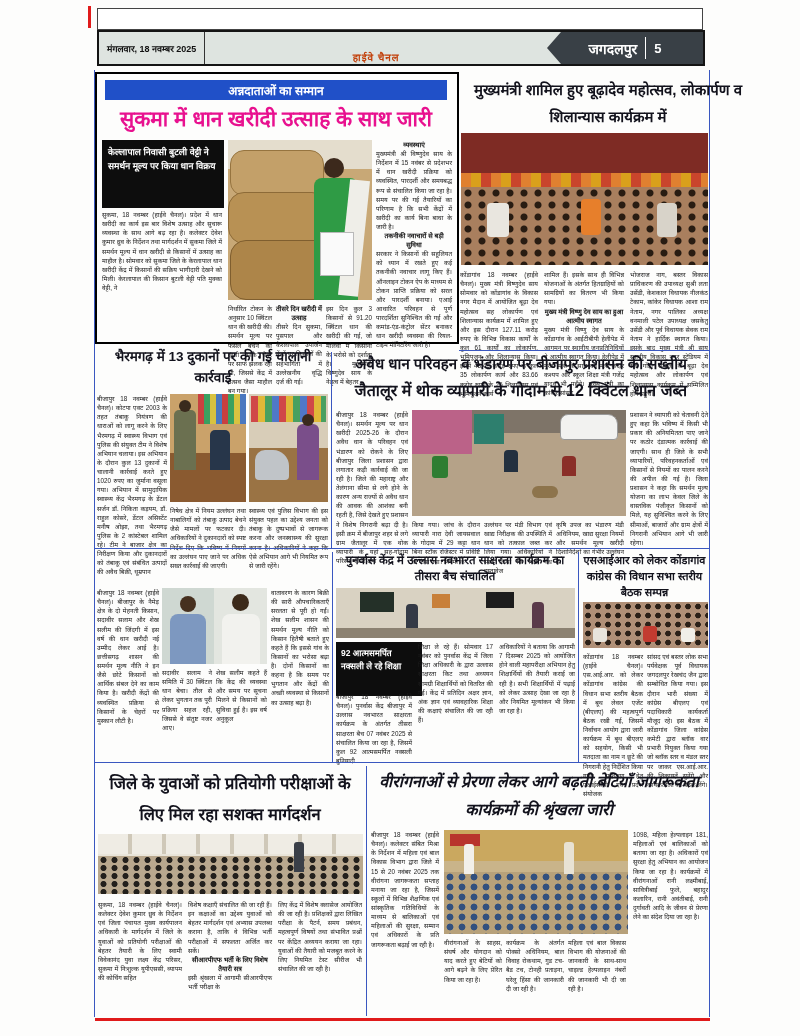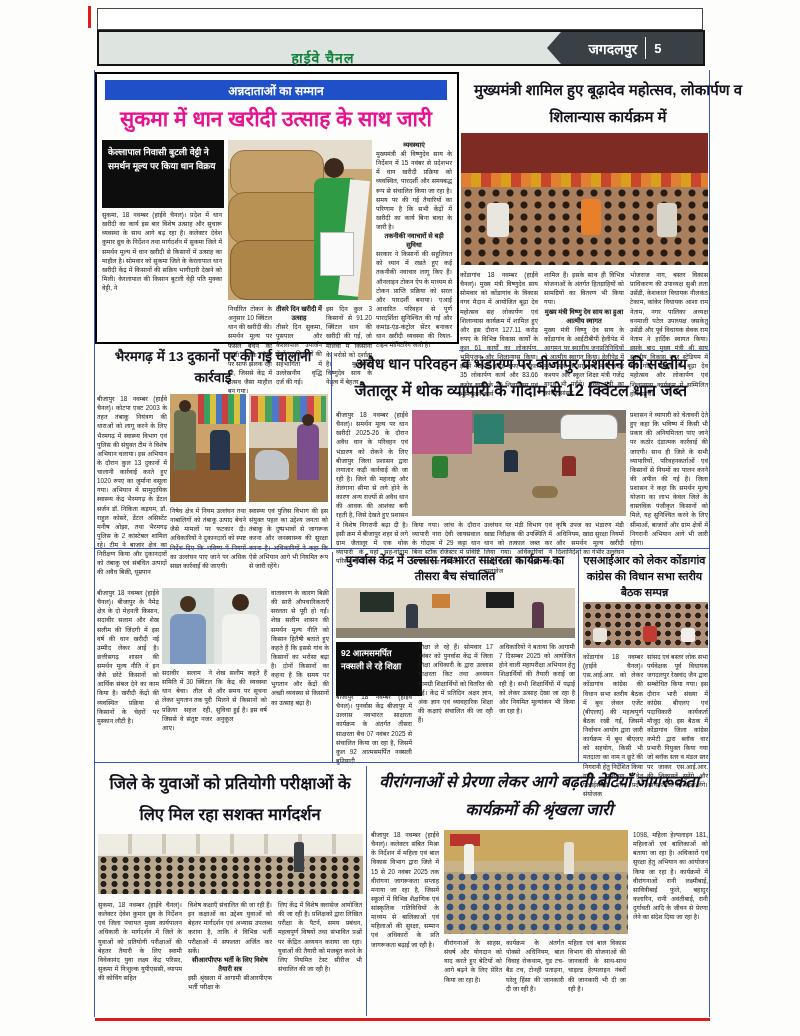--- a/index.html
+++ b/index.html
@@ -5,21 +5,21 @@
   html,body{margin:0;padding:0;background:#ffffff;}
   .page{position:relative;width:800px;height:1036px;background:#fdfdfc;overflow:hidden;
         font-family:"Liberation Sans","DejaVu Sans",sans-serif;}
   .abs{position:absolute;}
   
   .topstrip{border:1px solid #444;background:#fff;}
   .mh-bar{background:#dee4e0;border:2px solid #141414;display:flex;align-items:stretch;}
   .mh-date{font-size:9px;font-weight:bold;color:#111;display:flex;align-items:center;
            padding:0 8px;border-right:1.5px solid #333;}
   .mh-title{flex:1;display:flex;align-items:center;justify-content:center;
-            font-size:14px;font-weight:bold;color:#15803d;letter-spacing:1px;margin-top:18px;}
+            font-size:10px;font-weight:bold;color:#c2410c;letter-spacing:1px;margin-top:18px;}
   .mh-right{width:156px;background:#394046;color:#fff;display:flex;align-items:center;
             justify-content:center;gap:8px;
             clip-path:polygon(14px 0,100% 0,100% 100%,14px 100%,0 50%);}
   .mh-ed{font-size:14px;font-weight:bold;}
   .mh-div{width:1px;height:70%;background:#fff;}
   .mh-pg{font-size:13px;font-weight:bold;}
   
   .vline{width:1px;background:#3a57c0;}
   .hline{height:1px;background:#3a57c0;}
   .redrule{background:#e01b1b;}
@@ -40,20 +40,21 @@
   .ps{position:absolute;}
 </style>
 </head>
 <body>
 
 <div class="page">
 
   <div class="abs redtick" style="left:88px;top:6px;width:3px;height:22px;"></div>
   <div class="abs topstrip" style="left:97px;top:8px;width:604px;height:20px;"></div>
   <div class="abs mh-bar" style="left:97px;top:30px;width:604px;height:32px;">
+    <div class="mh-date">मंगलवार, 18 नवम्बर 2025</div>
     <div class="mh-title">हाईवे चैनल</div>
     <div class="mh-right">
       <span class="mh-ed">जगदलपुर</span>
       <span class="mh-div"></span>
       <span class="mh-pg">5</span>
     </div>
   </div>
 
   <div class="abs vline" style="left:94px;top:70px;height:947px;"></div>
   <div class="abs vline" style="left:709px;top:70px;height:947px;"></div>

